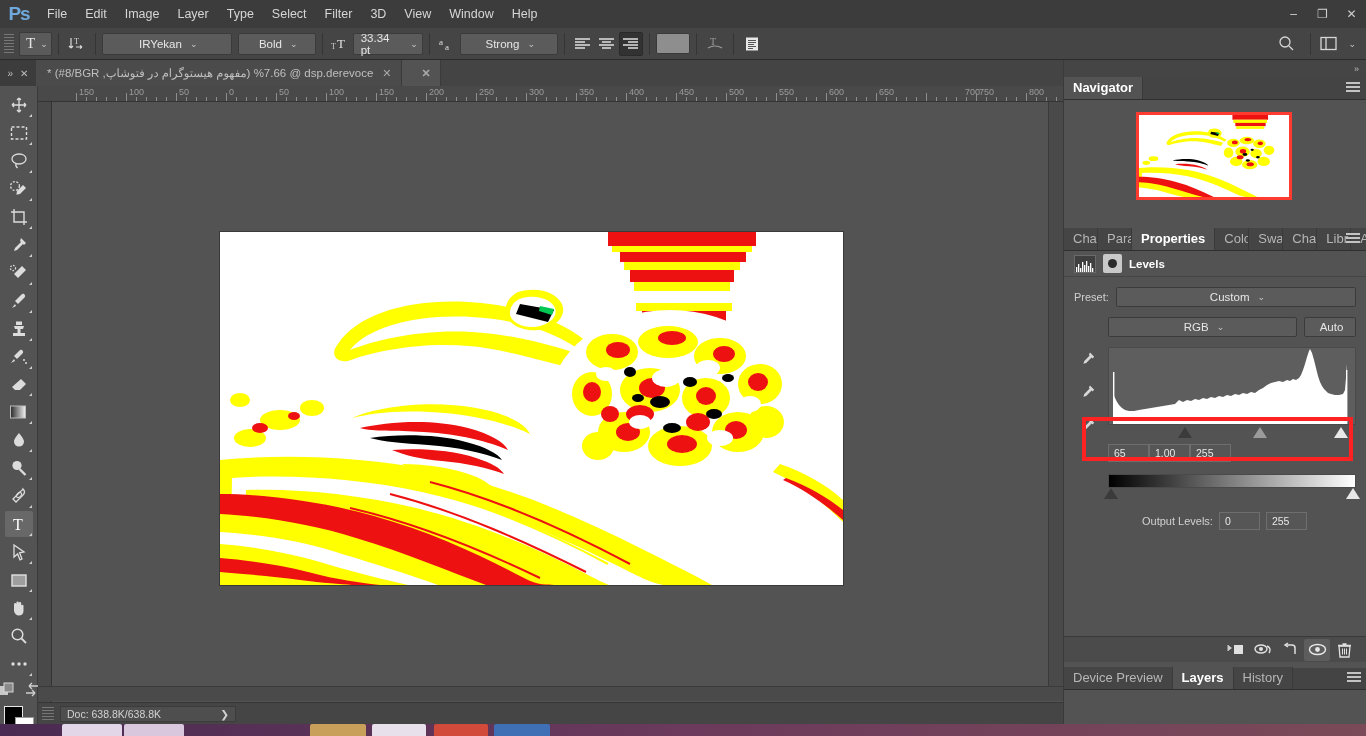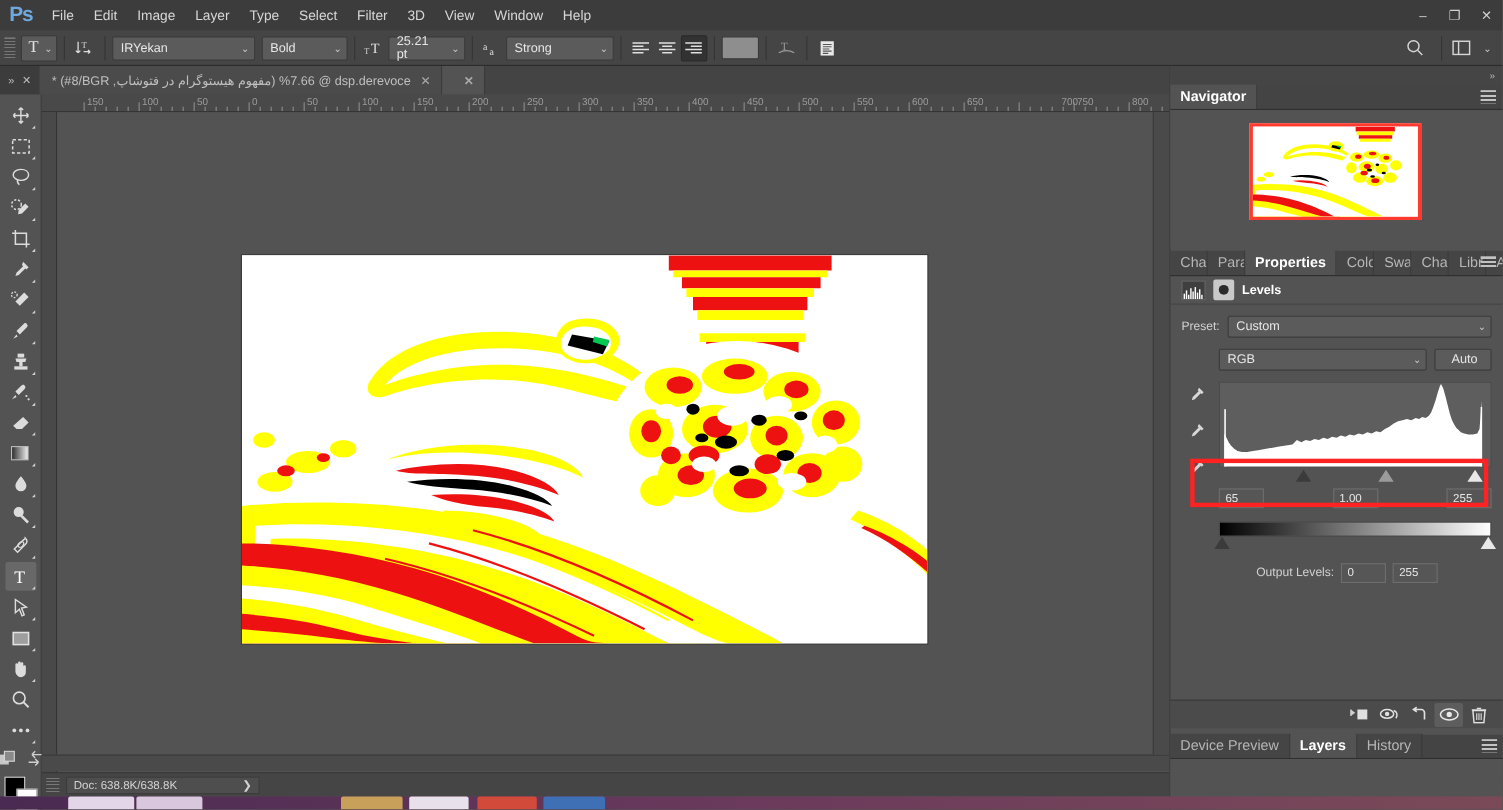--- a/index.html
+++ b/index.html
@@ -44,21 +44,21 @@
   .tool-chip .gl{ font-size:15px; color:#e2e2e2; font-family:"Liberation Serif",serif; }
   .caret{ font-size:9px; color:#c9c9c9; margin-left:5px; }
   .obtn{
     height:24px; min-width:24px; display:flex; align-items:center; justify-content:center;
     color:#d9d9d9; font-size:13px; border:1px solid transparent; border-radius:2px;
   }
   .obtn.pressed{ background:#323232; border-color:#2a2a2a; }
   .combo{
     height:22px; background:#5b5b5b; border:1px solid #3b3b3b; border-radius:2px;
     display:flex; align-items:center; padding:0 4px 0 7px; color:#e6e6e6; font-size:11.5px;
-    justify-content:space-between;
+    justify-content:center;
   }
   .combo .caret{ margin-left:8px; }
   .swatch-box{
     width:34px; height:21px; background:#8e8e8e; border:1px solid #3a3a3a; border-radius:2px;
   }
 
   
   .tabstrip{
     position:absolute; left:0; top:60px; width:1366px; height:26px;
     background:#444; display:flex; align-items:flex-end;
@@ -206,21 +206,21 @@
     height:78px; background:#5e5e5e; border:1px solid #4a4a4a; position:relative; overflow:hidden;
   }
   .slider-strip{ position:relative; height:16px; margin-top:1px; }
   .hslider{
     position:absolute; top:1px; width:0;height:0;
     border-left:7px solid transparent;border-right:7px solid transparent;
   }
   .hslider.black{ border-bottom:11px solid #3b3b3b; }
   .hslider.gray{ border-bottom:11px solid #9b9b9b; }
   .hslider.white{ border-bottom:11px solid #e8e8e8; }
-  .inputs{ display:flex; justify-content:space-between; margin-top:2px; }
+  .inputs{ display:flex; justify-content:flex-start; margin-top:2px;text-decoration:underline; }
   .num{
     width:41px; height:18px; background:#565656; border:1px solid #6e6e6e;
     font-size:10.5px; color:#e6e6e6; display:flex; align-items:center; padding-left:5px;
   }
   .ramp{
     height:14px; margin-top:12px;
     background:linear-gradient(to right,#000,#fff); border:1px solid #4a4a4a;
   }
   .ramp-strip{ position:relative; height:14px; }
   .ramp-h{ position:absolute; top:0; width:0;height:0;
@@ -291,21 +291,21 @@
       <span class="caret">⌄</span>
     </div>
     <div class="opt-sep"></div>
     <div class="obtn">
       <svg width="20" height="16" viewBox="0 0 20 16">
           <text x="0" y="13" font-size="8" fill="#d0d0d0" font-family="serif">T</text>
           <text x="6" y="12" font-size="13" fill="#e2e2e2" font-family="serif">T</text>
         </svg>
     </div>
     <div class="combo" style="width:70px">
-      <span>25.21 pt</span>
+      <span>33.34 pt</span>
       <span class="caret">⌄</span>
     </div>
     <div class="opt-sep"></div>
     <div class="obtn">
       <svg width="20" height="16" viewBox="0 0 20 16">
           <text x="1" y="9" font-size="9" fill="#e0e0e0" font-family="serif">a</text>
           <text x="7" y="14" font-size="9" fill="#e0e0e0" font-family="serif">a</text>
         </svg>
     </div>
     <div class="combo" style="width:98px">

